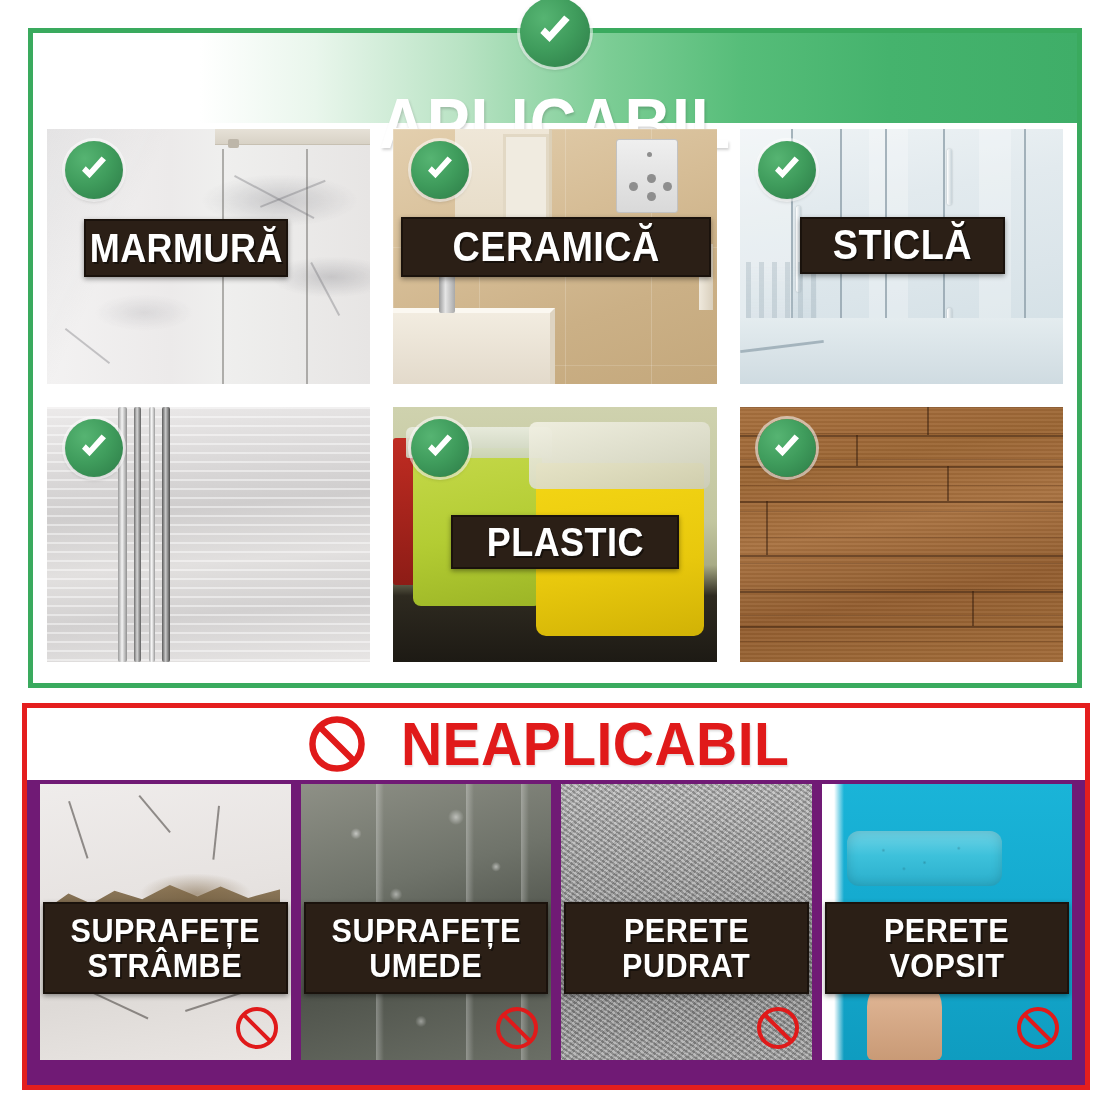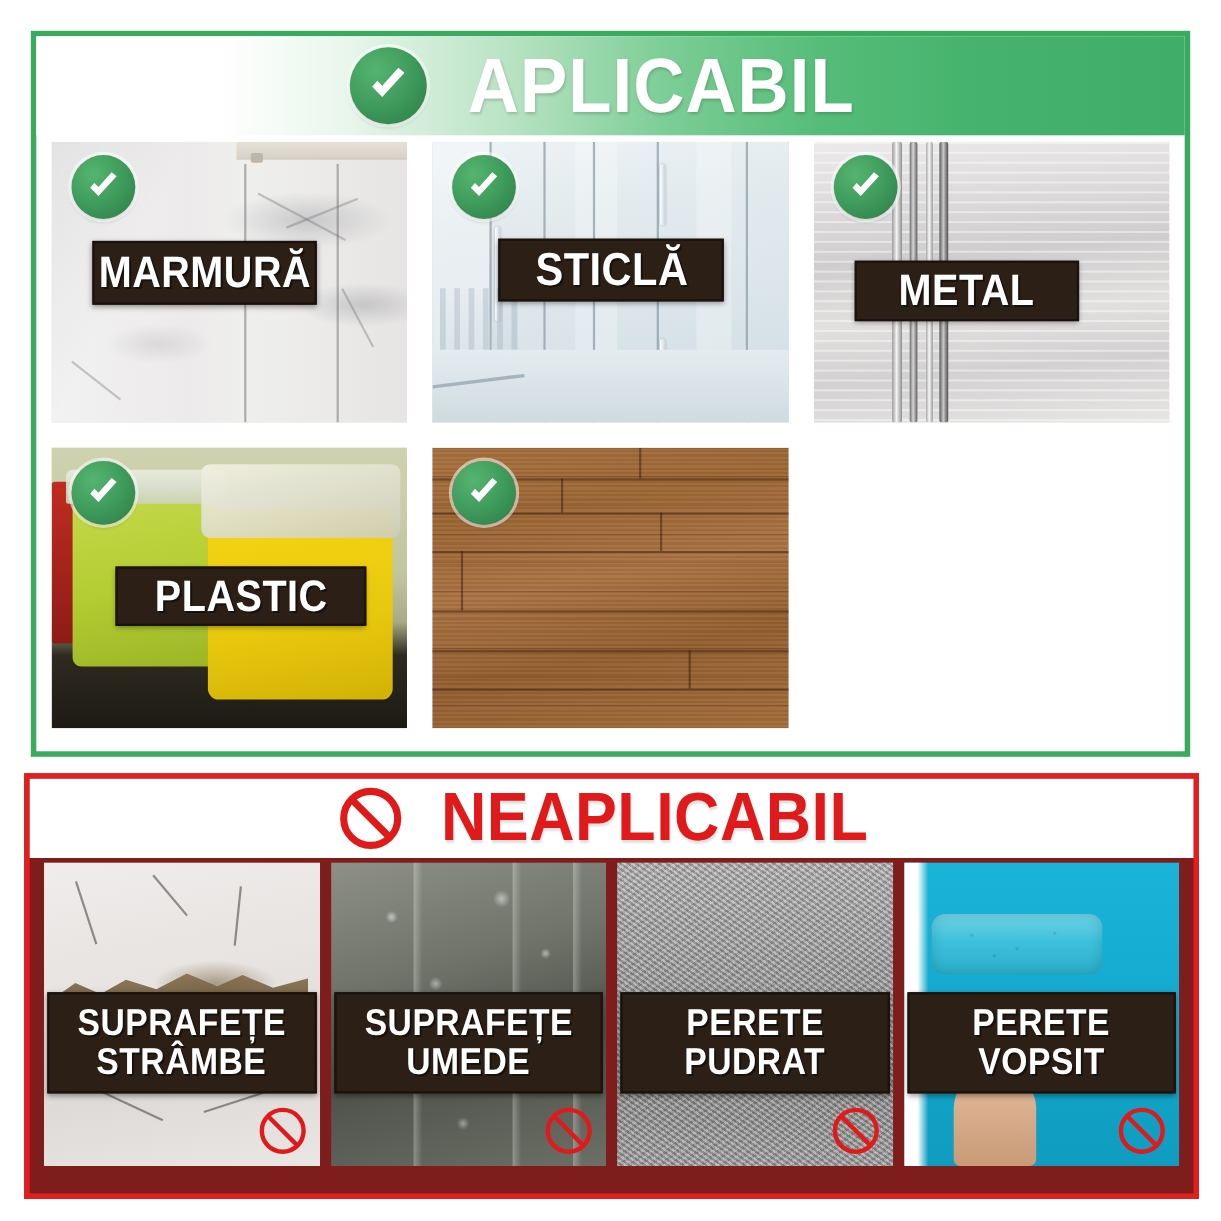--- a/index.html
+++ b/index.html
@@ -26,20 +26,21 @@
     position: absolute;
     left: 0; top: 0;
     width: 100%; height: 90px;
     background: linear-gradient(90deg,
         #ffffff 0%, #ffffff 16%, #e9f6ec 27%,
         #b9e3c4 41%, #7ccd95 55%, #56bd79 68%, #45b36d 82%, #3fae68 100%);
     display: flex;
     align-items: center;
     justify-content: center;
     gap: 22px;
+    flex-direction: column;
   }
 
   .check-badge {
     position: relative;
     border-radius: 50%;
     background: radial-gradient(circle at 34% 30%, #56b472 0%, #3f9c5c 48%, #2c7a46 100%);
     box-shadow: 0 0 0 3px rgba(255,255,255,0.55), 0 2px 4px rgba(0,0,0,0.28);
     flex: 0 0 auto;
     display: flex; align-items: center; justify-content: center;
   }
@@ -306,21 +307,21 @@
     position: absolute; width: 2px;
     background: rgba(45,22,8,0.45);
   }
 
   
   .panel-not {
     position: absolute;
     left: 22px; top: 703px;
     width: 1068px; height: 387px;
     border: 5px solid #e41e1e;
-    background: #7f1d1d;
+    background: #701a75;
     text-align: center;
   }
   .header-bar-red {
     position: absolute; left: 0; top: 0;
     width: 100%; height: 72px;
     background: #ffffff;
     display: flex; align-items: center; justify-content: center; gap: 16px;
   }
   .ban-badge-head { width: 62px; height: 62px; flex: 0 0 auto; }
   .title-not {
@@ -463,20 +464,45 @@
         <span class="check-badge badge-tile">
           <svg viewBox="0 0 48 48" aria-hidden="true">
             <path d="M8 25 L18 35 L40 11 L34 6 L18 24 L13 19 Z" fill="#ffffff"></path>
           </svg>
         </span>
         <div class="label-band band-marmura">
           <span class="label-text">MARMURĂ</span>
         </div>
       </div>
 
+      <div class="tile">
+        <div class="art-ceramic">
+          <div class="cer-tiles"></div>
+          <div class="cer-panel-light"></div>
+          <div class="cer-door"></div>
+          <div class="cer-switch">
+            <i style="left:12px;top:42px"></i>
+              <i style="left:30px;top:34px"></i>
+            <i style="left:46px;top:42px"></i>
+              <i style="left:30px;top:52px"></i>
+            <i style="left:30px;top:12px;width:5px;height:5px"></i>
+          </div>
+          <div class="cer-towel"></div>
+          <div class="cer-vanity"></div>
+          <div class="cer-faucet"></div>
+        </div>
+        <span class="check-badge badge-tile">
+          <svg viewBox="0 0 48 48" aria-hidden="true">
+            <path d="M8 25 L18 35 L40 11 L34 6 L18 24 L13 19 Z" fill="#ffffff"></path>
+          </svg>
+        </span>
+        <div class="label-band band-ceramica">
+          <span class="label-text">CERAMICĂ</span>
+        </div>
+      </div>
 
       <div class="tile">
         <div class="art-glass">
           <div class="glass-shade" style="left:0;width:16%"></div>
           <div class="glass-shade" style="left:40%;width:12%"></div>
           <div class="glass-shade" style="left:74%;width:10%"></div>
           <div class="glass-pane" style="left:16%"></div>
           <div class="glass-pane" style="left:31%"></div>
           <div class="glass-pane" style="left:45%"></div>
           <div class="glass-pane" style="left:63%"></div>
@@ -503,23 +529,20 @@
           <div class="metal-rod" style="left:22%;width:9px;background:linear-gradient(90deg,#9a9a9a,#f4f4f4 45%,#8f8f8f)"></div>
           <div class="metal-rod" style="left:27%;width:7px;background:linear-gradient(90deg,#6e6e6e,#d6d6d6 45%,#5f5f5f)"></div>
           <div class="metal-rod" style="left:31.5%;width:6px;background:linear-gradient(90deg,#a5a5a5,#fafafa 45%,#9a9a9a)"></div>
           <div class="metal-rod" style="left:35.5%;width:8px;background:linear-gradient(90deg,#5a5a5a,#c9c9c9 45%,#4e4e4e)"></div>
         </div>
         <span class="check-badge badge-tile">
           <svg viewBox="0 0 48 48" aria-hidden="true">
             <path d="M8 25 L18 35 L40 11 L34 6 L18 24 L13 19 Z" fill="#ffffff"></path>
           </svg>
         </span>
-        <div class="label-band band-metal">
-          <span class="label-text">METAL</span>
-        </div>
       </div>
 
       <div class="tile">
         <div class="art-plastic">
           <div class="plastic-bg"></div>
           <div class="plastic-red"></div>
           <div class="plastic-green"></div>
           <div class="plastic-green-lid"></div>
           <div class="plastic-yellow"></div>
           <div class="plastic-yellow-lid"></div>

